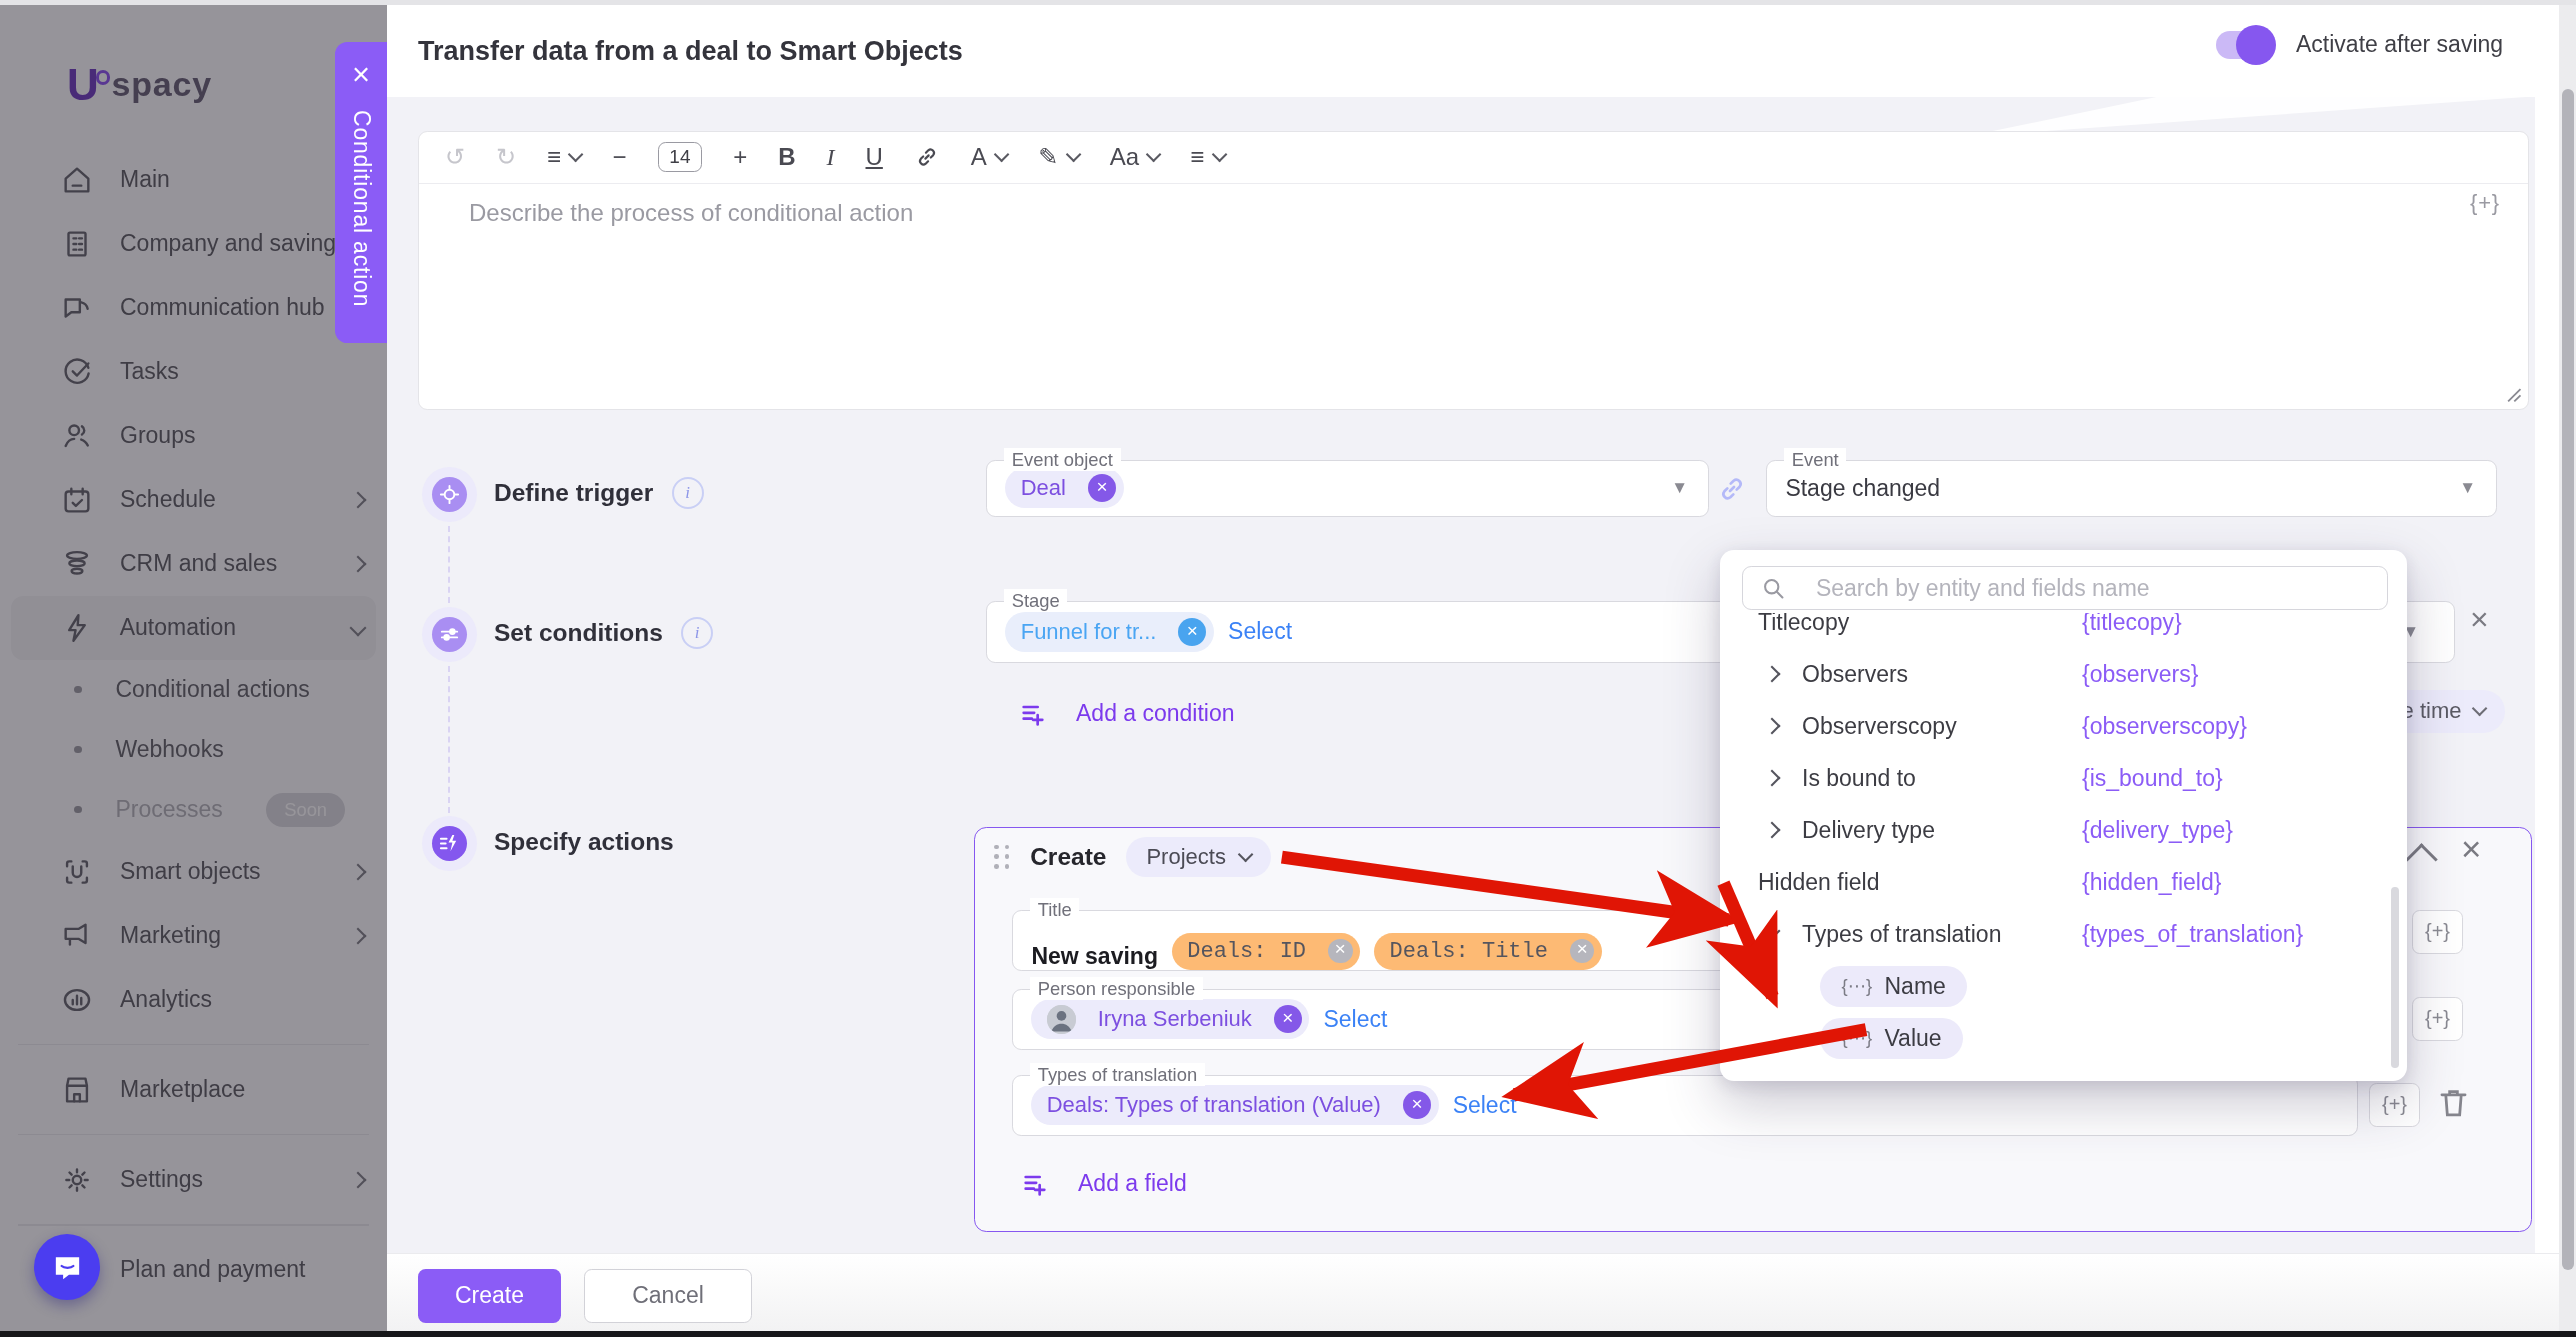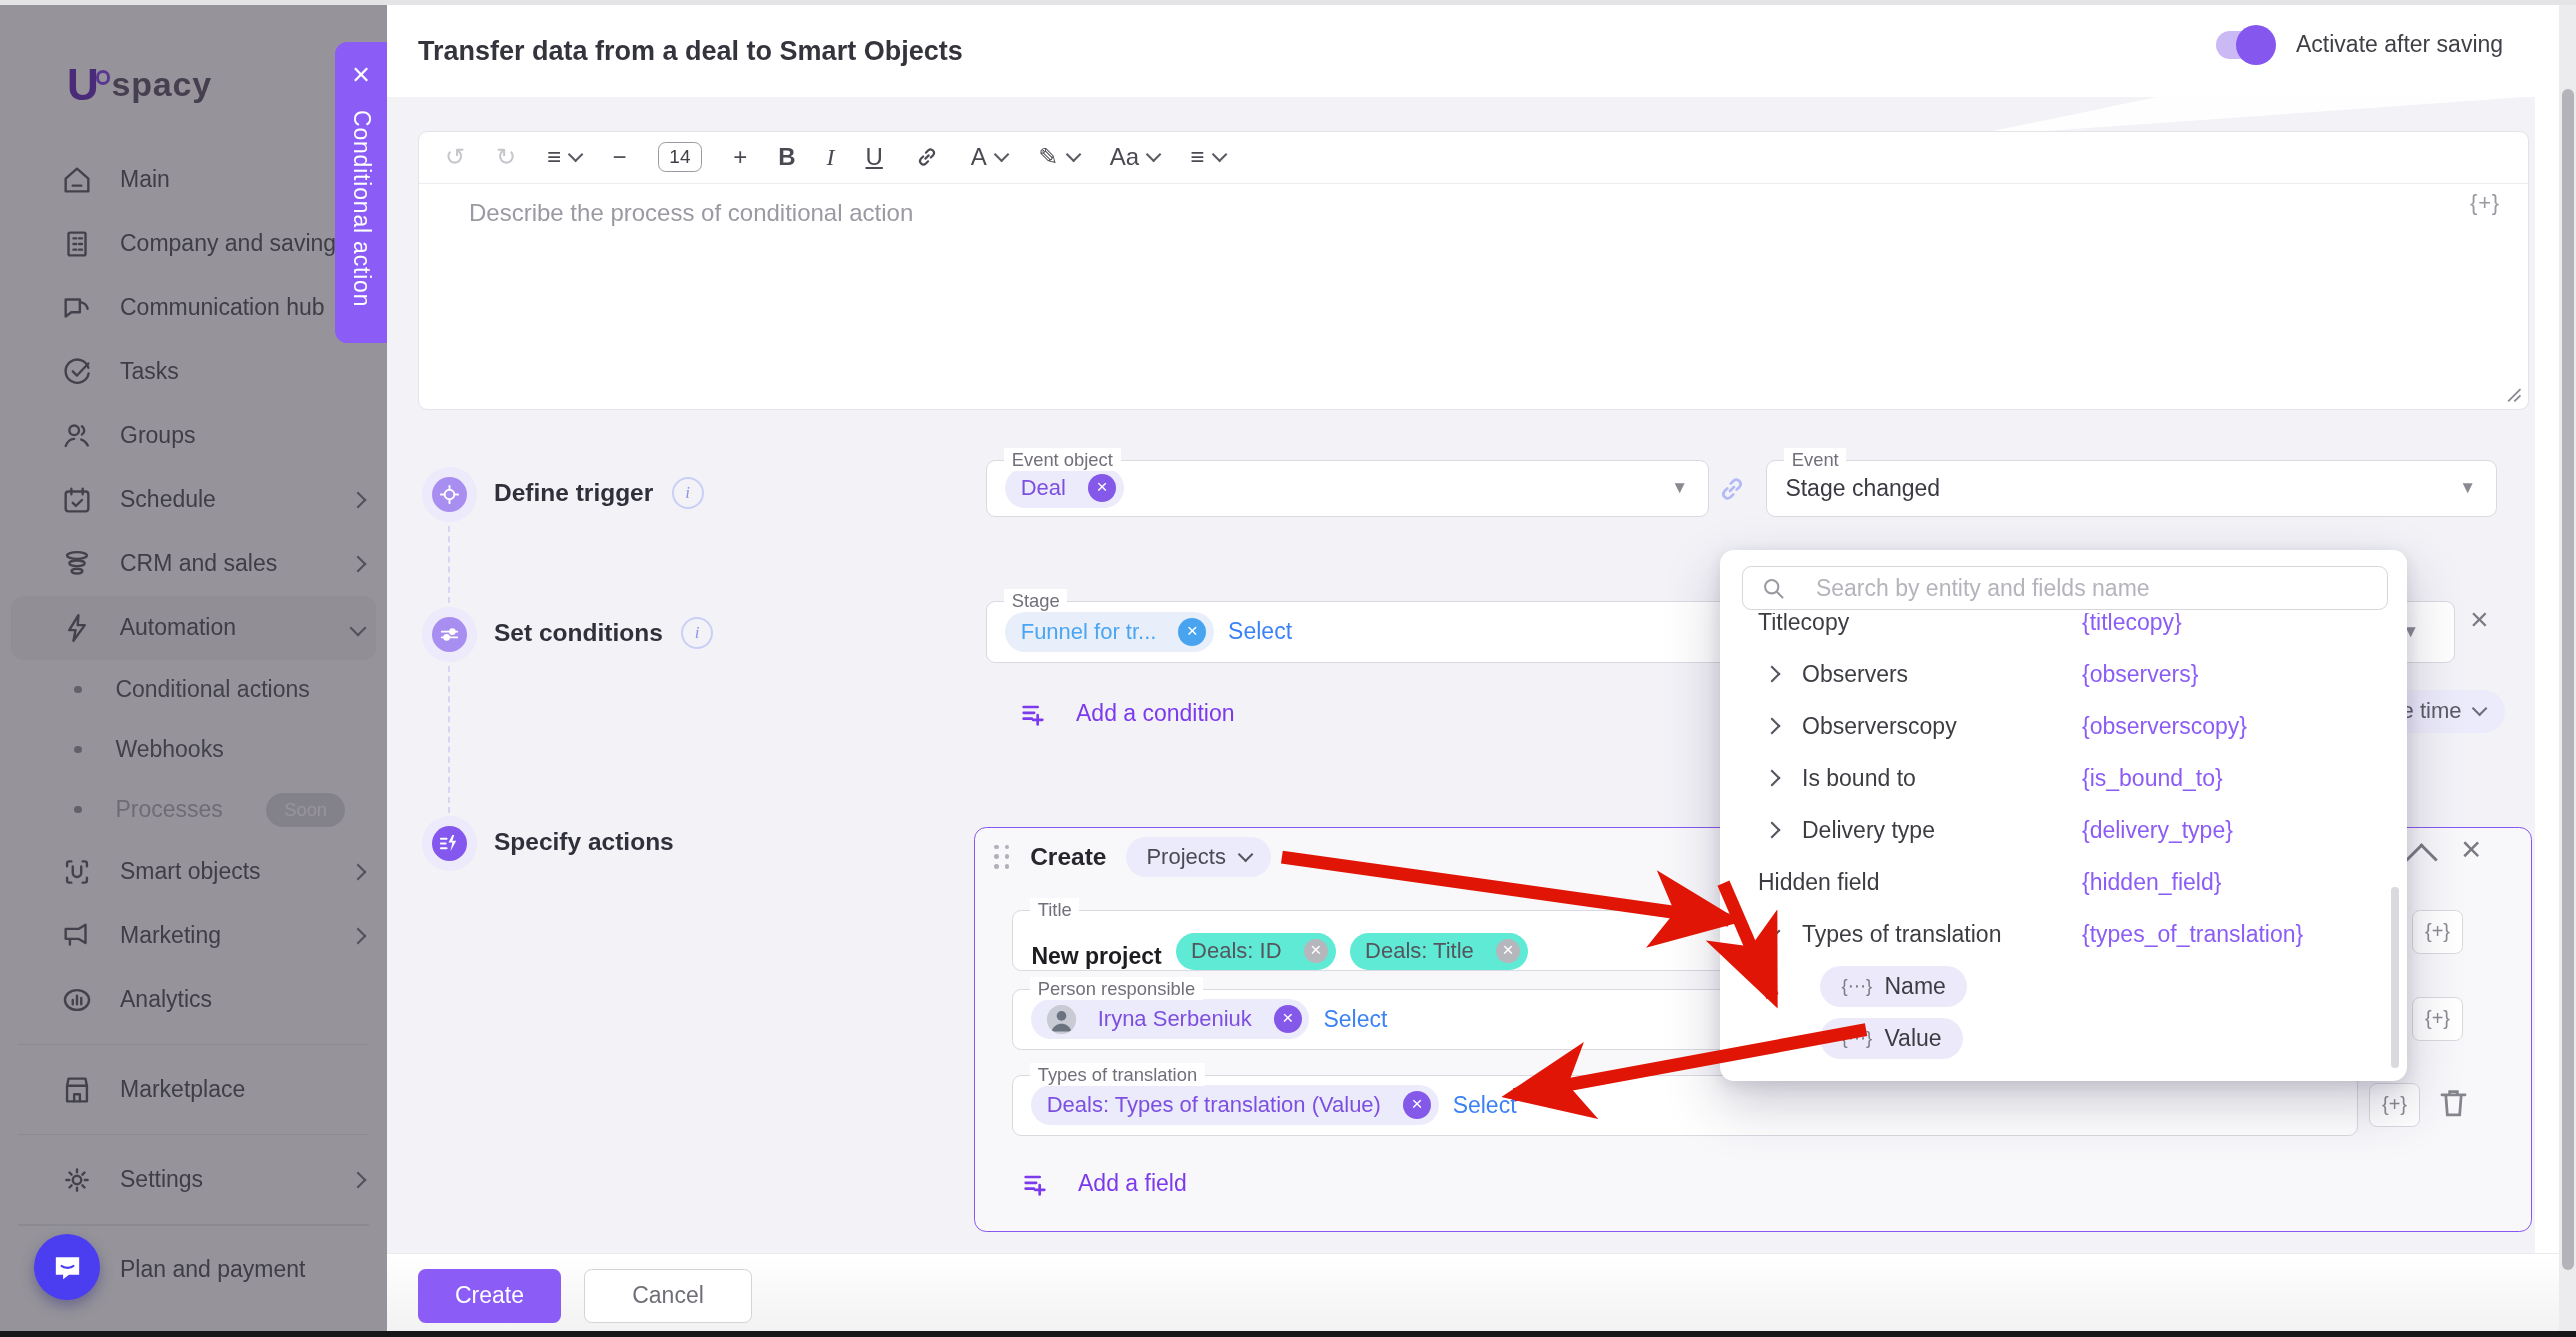--- a/index.html
+++ b/index.html
@@ -79,21 +79,21 @@
         display:flex;align-items:center;justify-content:center;font-family:"Liberation Serif",serif;font-style:italic;}
   .dash{position:absolute;left:61px;border-left:2.3px dashed #d9d3f3;z-index:1;}
 
   
   .fbox{position:absolute;background:#ffffff;border:1.5px solid #d9d9df;border-radius:9.2px;
         display:flex;align-items:center;padding:0 18.4px;gap:14px;box-sizing:border-box;}
   .flabel{position:absolute;top:-12.3px;left:17px;background:#ffffff;padding:0 7.7px;font-size:18.4px;color:#70707a;line-height:23px;}
   .chip{display:inline-flex;align-items:center;gap:22px;height:40px;padding:0 7.7px 0 15.3px;border-radius:21px;font-size:22px;white-space:nowrap;}
   .chip.lav{background:#ecebfb;color:#7c4fe0;}
   .chip.blue{background:#e9eefb;color:#4aa5f3;}
-  .chip.gray{background:#5eead4;color:#55555e;height:37px;}
+  .chip.gray{background:#fdba74;color:#55555e;height:37px;font-family:Liberation Mono, monospace;}
   .xc{width:28px;height:28px;border-radius:50%;background:#8458e8;color:#fff;font-size:19px;
       display:flex;align-items:center;justify-content:center;flex:0 0 28px;}
   .xc::after{content:"×";margin-top:-1.5px;}
   .xc.blue{background:#49a4ef;} .xc.gray{background:#b6b6bd;width:24.5px;height:24.5px;flex-basis:24.5px;}
   .sel-caret{position:absolute;right:20px;color:#8a8a92;font-size:17px;}
   .ph{font-size:23px;color:#3b82f6;}
   .plain-val{font-size:23px;color:#3a3a42;}
   .avatar{width:29px;height:29px;border-radius:50%;background:#cfd3da;overflow:hidden;flex:0 0 29px;}
 
   .add-link{position:absolute;display:flex;align-items:center;gap:29px;font-size:23px;font-weight:500;color:#7c3aed;}
@@ -460,21 +460,21 @@
         <span class="entity-chip">
           <span>Projects</span>
           <span class="chv"></span>
         </span>
       </div>
       <span class="collapse"></span>
       <span class="card-x">×</span>
 
       <div class="fbox" style="left:37px;top:82px;width:1384px;height:61px;align-items:flex-end;">
         <span class="flabel">Title</span>
-        <span class="plain-val" style="color:#1c1c21;font-weight:bold;">New project</span>
+        <span class="plain-val" style="color:#1c1c21;font-weight:bold;">New saving</span>
         <span class="chip gray">
           <span>Deals: ID</span>
           <span class="xc gray"></span>
         </span>
         <span class="chip gray">
           <span>Deals: Title</span>
           <span class="xc gray"></span>
         </span>
       </div>
       <span class="plus-btn" style="left:1437px;top:82px;">{+}</span>

